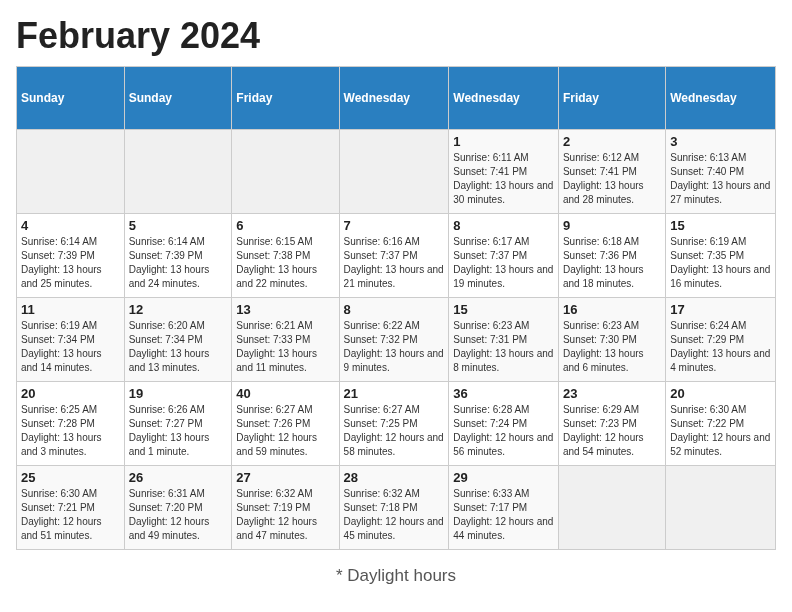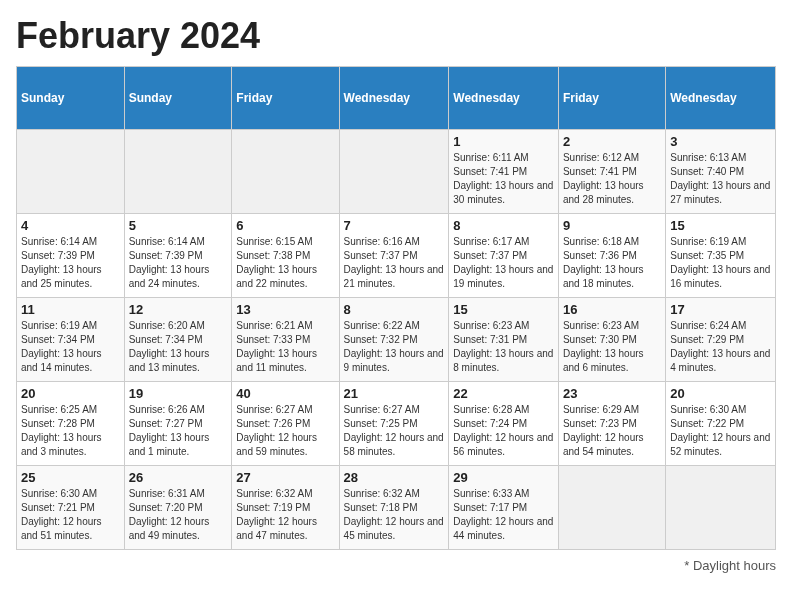--- a/index.html
+++ b/index.html
@@ -82,24 +82,24 @@
     }
     .day-info {
       color: #333;
       font-size: 10px;
       line-height: 1.4;
     }
     .empty-cell {
       background: #f0f0f0 !important;
     }
     .footer-note {
-      margin-top: 8px;
-      font-size: 13px;
+      margin-top: 16px;
+      font-size: 17px;
       color: #555;
-      text-align: right;
+      text-align: center;
     }
   </style>
 </head>
 <body>
 
 <div class="header-area">
   <div class="title-area">
     <div class="month-year">February 2024</div>
   </div>
 </div>
@@ -206,21 +206,21 @@
         </td>
         <td>
           <span class="day-num">40</span>
           <div class="day-info">Sunrise: 6:27 AM<br>Sunset: 7:26 PM<br>Daylight: 12 hours and 59 minutes.</div>
         </td>
         <td>
           <span class="day-num">21</span>
           <div class="day-info">Sunrise: 6:27 AM<br>Sunset: 7:25 PM<br>Daylight: 12 hours and 58 minutes.</div>
         </td>
         <td>
-          <span class="day-num">22</span>
+          <span class="day-num">36</span>
           <div class="day-info">Sunrise: 6:28 AM<br>Sunset: 7:24 PM<br>Daylight: 12 hours and 56 minutes.</div>
         </td>
         <td>
           <span class="day-num">23</span>
           <div class="day-info">Sunrise: 6:29 AM<br>Sunset: 7:23 PM<br>Daylight: 12 hours and 54 minutes.</div>
         </td>
         <td>
           <span class="day-num">20</span>
           <div class="day-info">Sunrise: 6:30 AM<br>Sunset: 7:22 PM<br>Daylight: 12 hours and 52 minutes.</div>
         </td>

